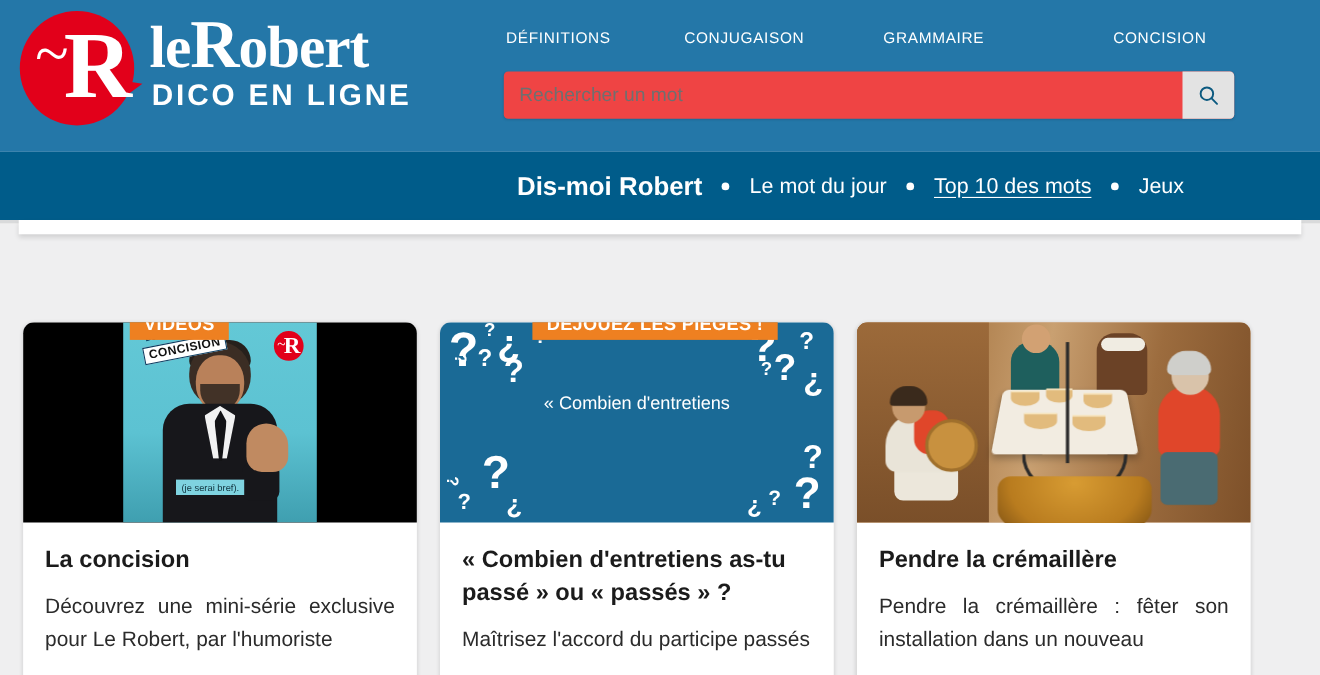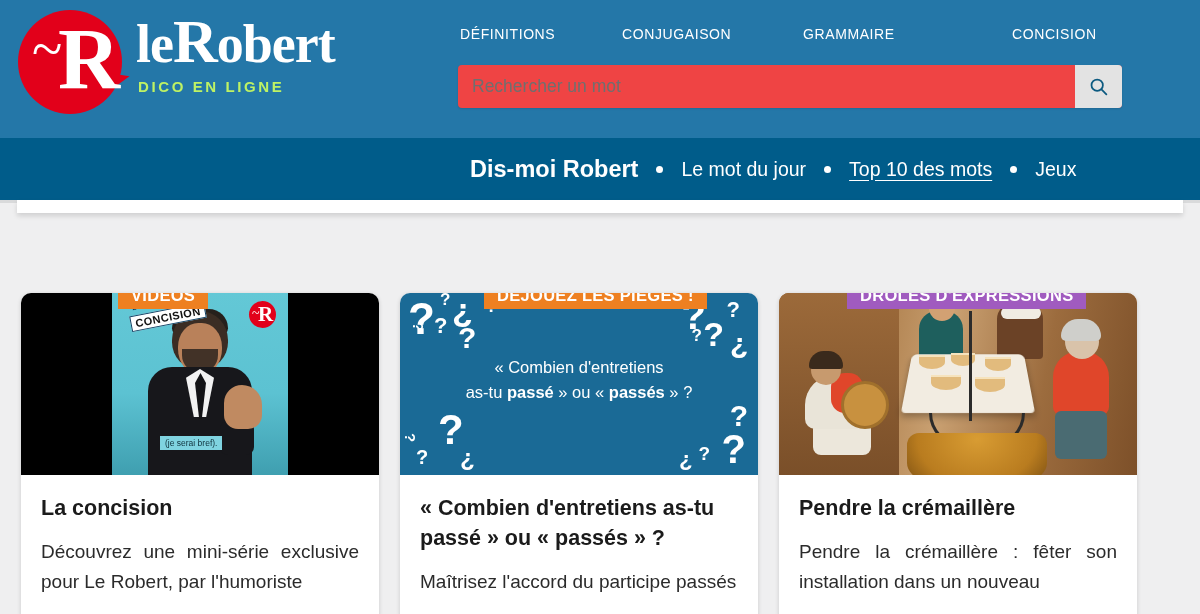--- a/index.html
+++ b/index.html
@@ -47,21 +47,21 @@
   .logo-text {
     position:absolute; left:122px; top:8px; width:230px;
   }
   .logo-text .t1 {
     font-family:"Liberation Serif", serif;
     color:#ffffff; font-size:54px; font-weight:700; line-height:58px;
     letter-spacing:-1px; white-space:nowrap;
   }
   .logo-text .t1 .cap { font-size:62px; }
   .logo-text .t2 {
-    color:#bef264; font-size:15px; font-weight:700; line-height:26px;
+    color:#ffffff; font-size:27px; font-weight:700; line-height:26px;
     letter-spacing:2.6px; white-space:nowrap; margin-top:1px;
     margin-left:2px;
   }
 
   .topnav {
     position:absolute; left:450px; top:12px; width:700px; height:42px;
   }
   .topnav a {
     color:#ffffff; font-size:14px; letter-spacing:.6px;
     text-decoration:none; position:absolute; top:14px; white-space:nowrap;
@@ -399,31 +399,29 @@
         <div class="qm" style="left:6px;   bottom:30px; font-size:15px; transform:rotate(90deg);">?</div>
         <div class="qm" style="left:60px;  bottom:2px;  font-size:24px; transform:rotate(180deg);">?</div>
 
         <div class="qm" style="right:10px; bottom:44px; font-size:30px;">?</div>
         <div class="qm" style="right:12px; bottom:6px;  font-size:40px;">?</div>
         <div class="qm" style="right:48px; bottom:12px; font-size:19px;">?</div>
         <div class="qm" style="right:66px; bottom:2px;  font-size:22px; transform:rotate(180deg);">?</div>
 
         <div class="qtext">
           <div>« Combien d'entretiens</div>
-          <div><span>as-tu </span><b>passé</b><span> » ou « </span><b>passés</b><span> » ?</span></div>
         </div>
       </div>
       <div class="card-body">
         <div class="card-title">« Combien d'entretiens as-tu passé » ou « passés » ?</div>
         <div class="card-text">Maîtrisez l'accord du participe passés</div>
       </div>
     </div>
 
     <div class="card">
-      <div class="badge purple" style="left:68px; top:-11px;">DRÔLES D'EXPRESSIONS</div>
       <div class="card-media m3">
         <div class="bg"></div>
         <div class="wallpanel"></div>
         <div class="fig figT"></div>
         <div class="fig collar"></div>
         <div class="fig figM"></div>
         <div class="fig figMhead"></div>
         <div class="table"></div>
         <div class="bowl" style="left:140px; top:62px; width:26px; height:14px;"></div>
         <div class="bowl" style="left:172px; top:60px; width:24px; height:13px;"></div>

